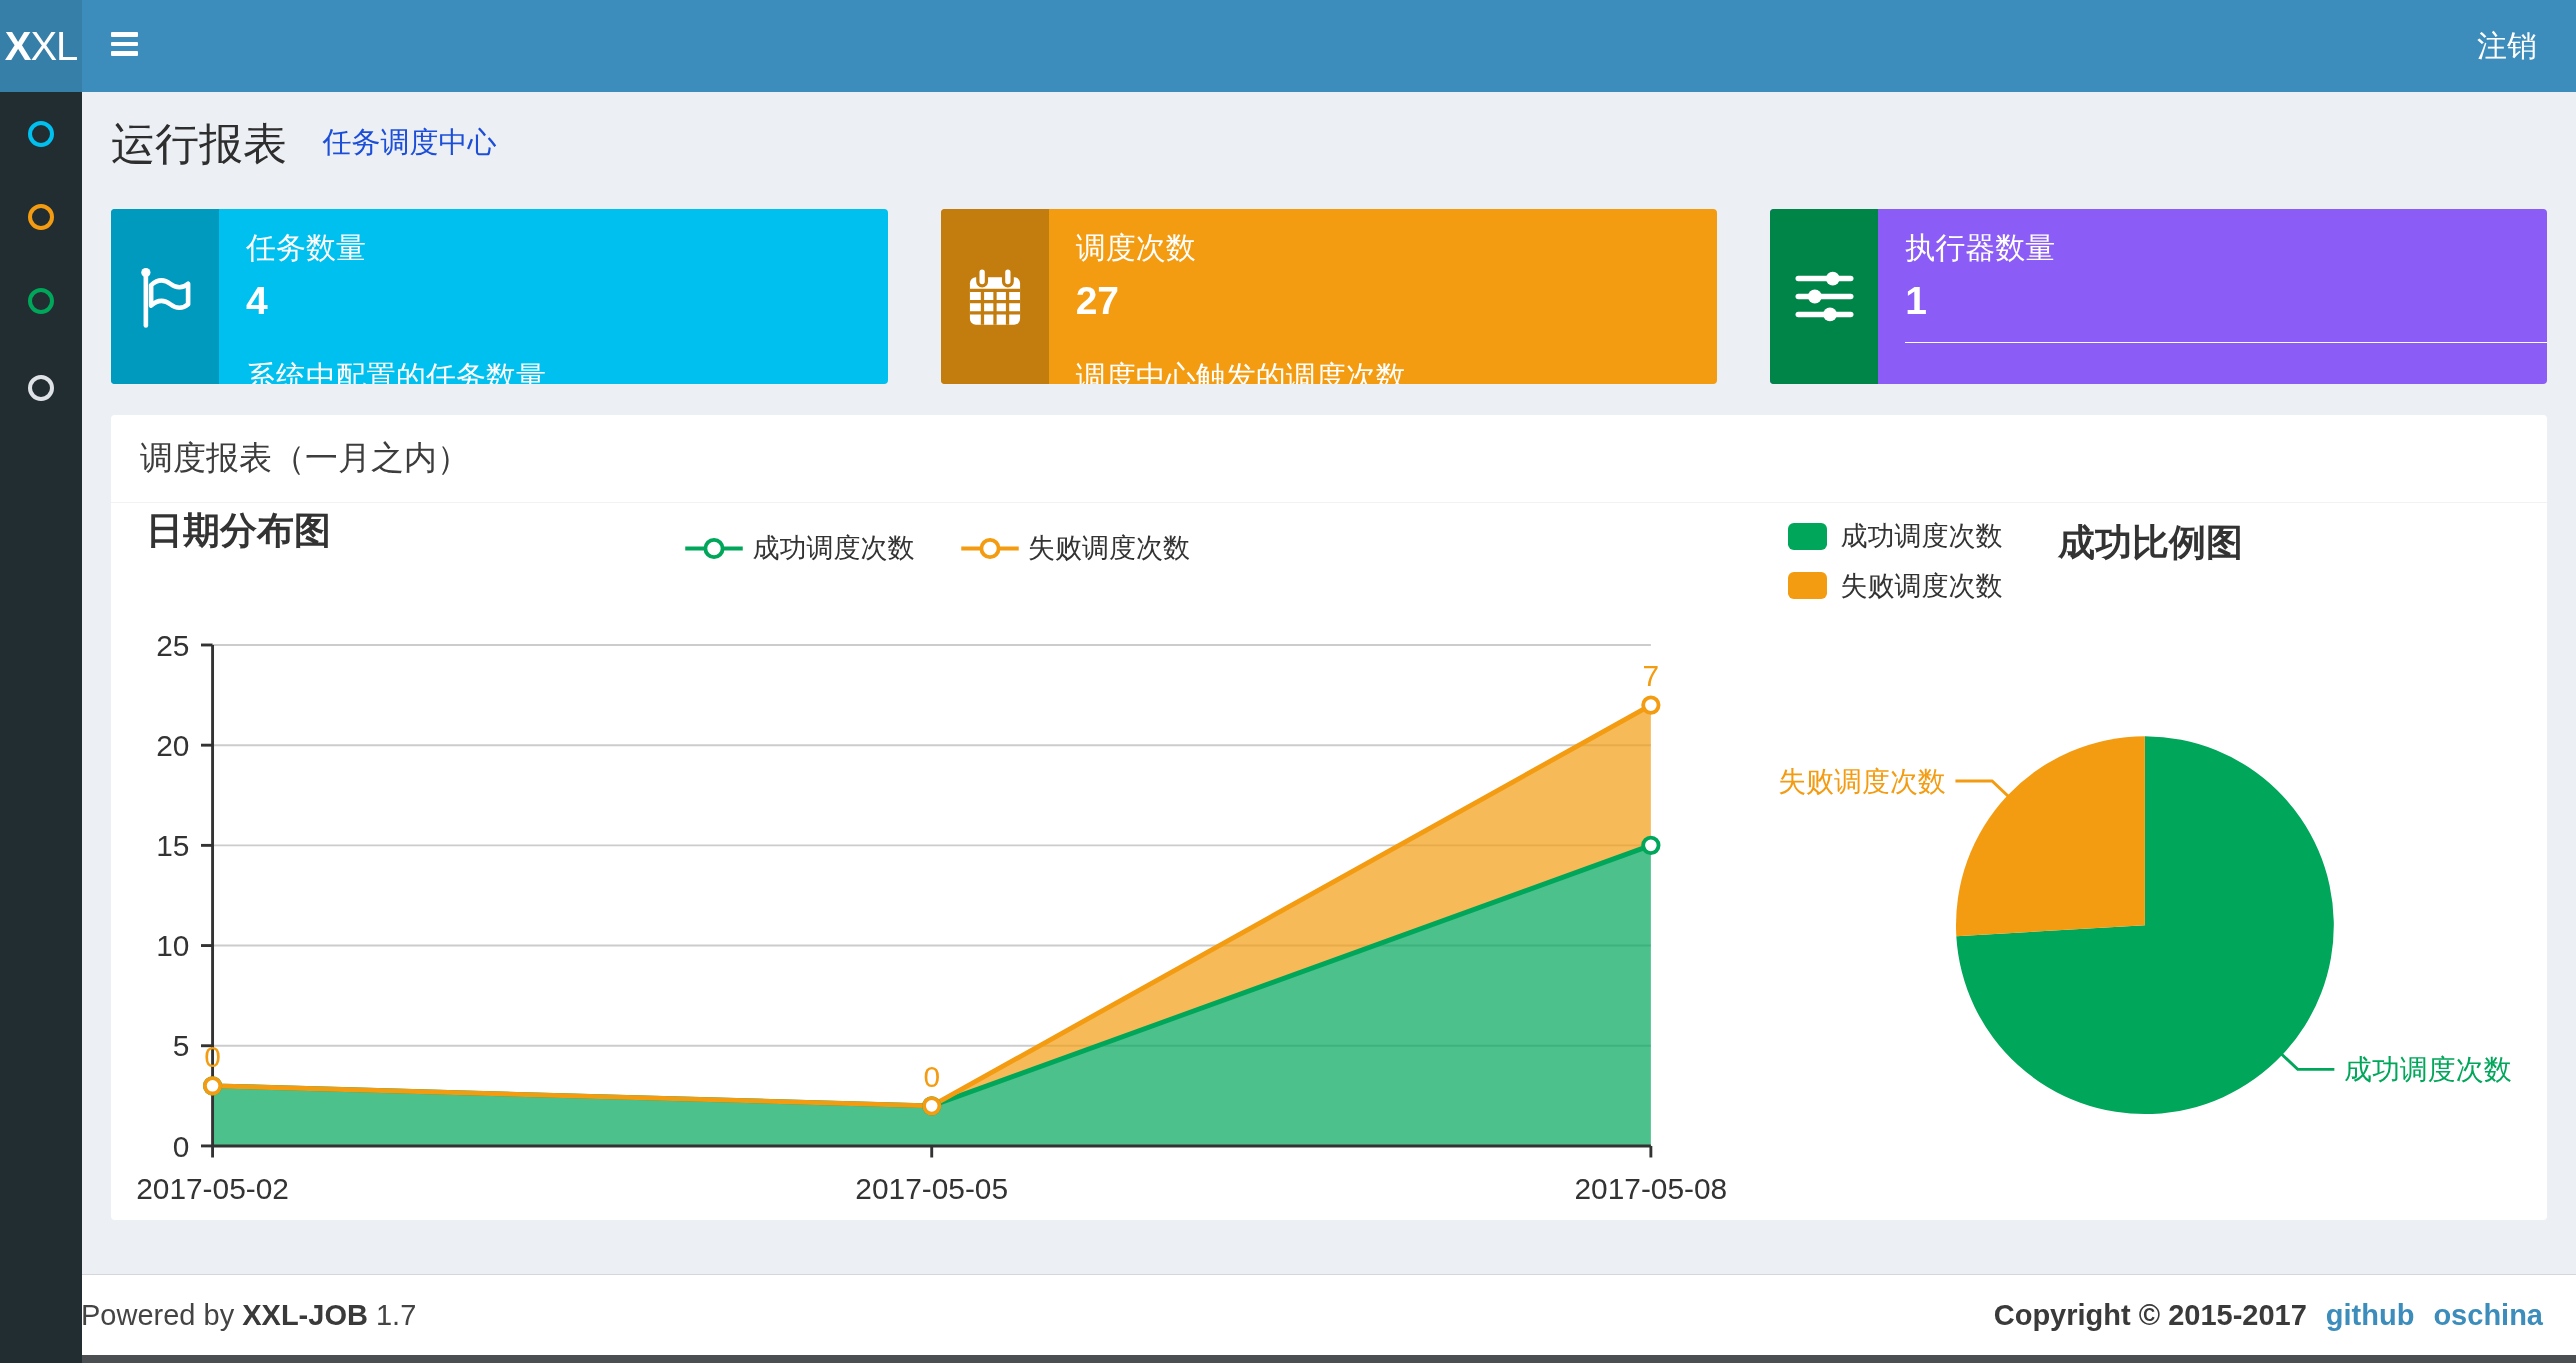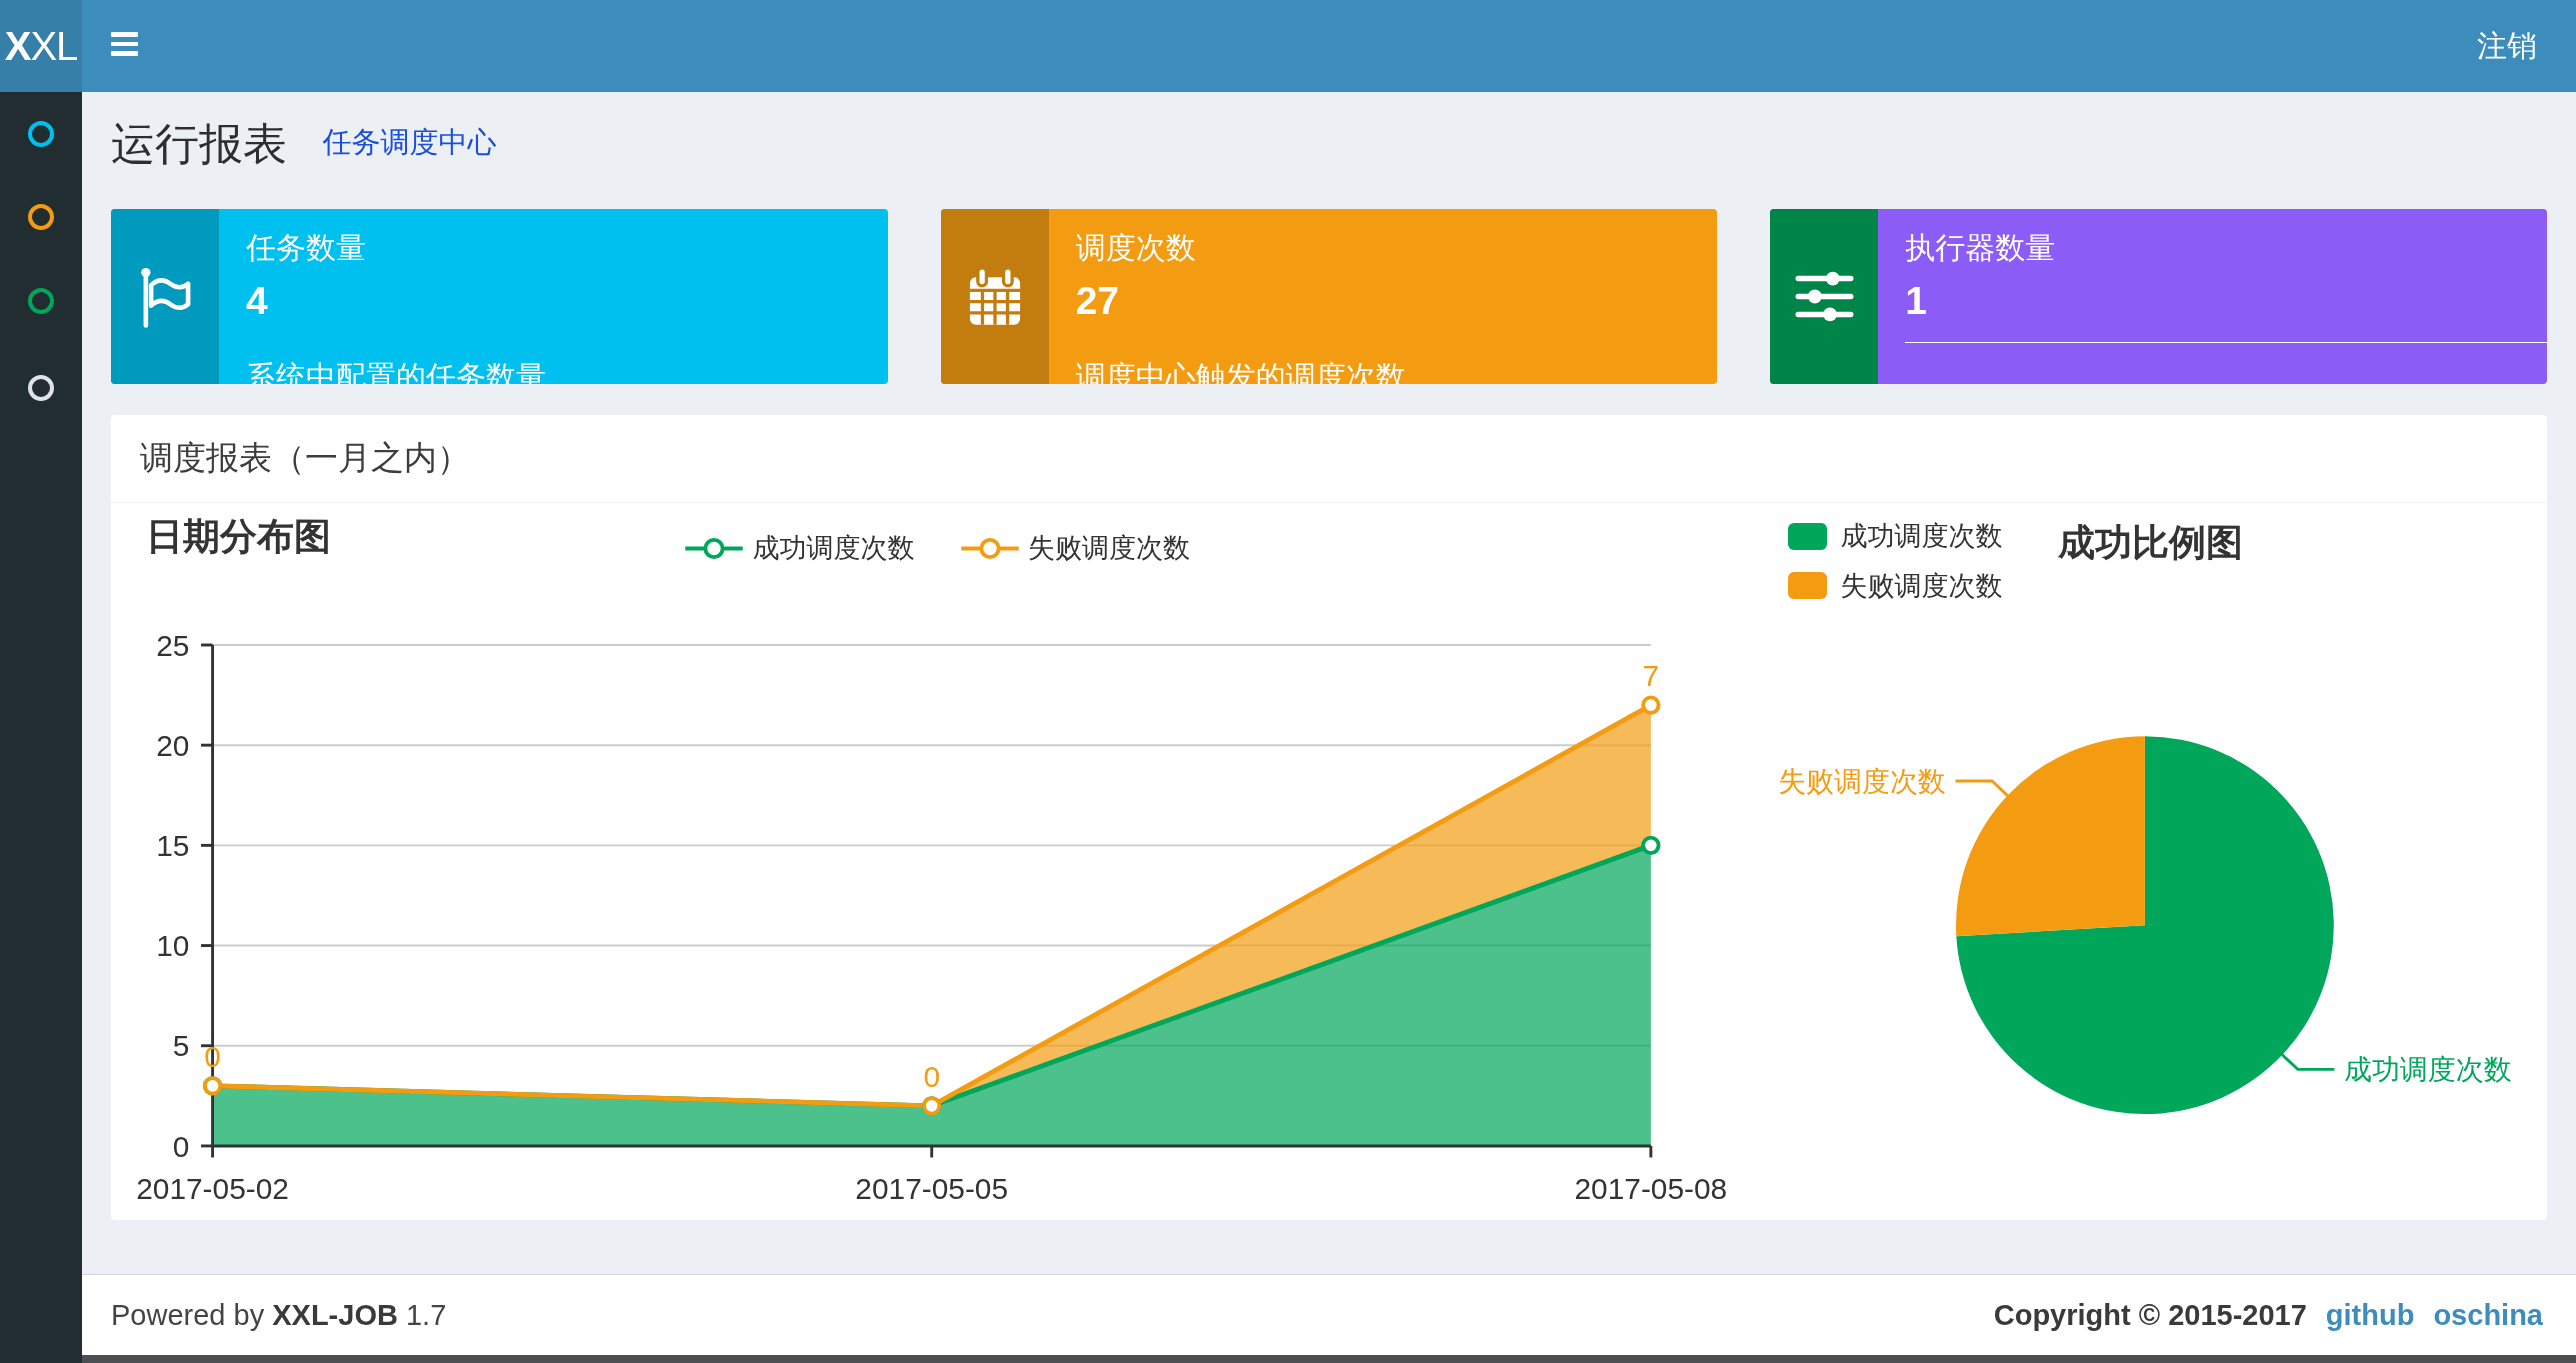--- a/index.html
+++ b/index.html
@@ -33,33 +33,33 @@
   .card-title { font-size:30px; }
   .card-value { font-size:39px; font-weight:bold; margin-top:9.6px; }
   .card-sep { height:1.9px; background:#fff; margin-top:19px; }
   .card-desc { font-size:30px; margin-top:15.4px; }
   
   .panel { margin:31px 29px 0; height:805px; background:#fff; border-radius:3.9px; position:relative; }
   .panel-header { padding:21px 29px; font-size:33px; color:#3d3d3d; border-bottom:1.9px solid #f2f2f2; }
   .panel-body { display:flex; height:720px; position:relative; }
   .chart-left { width:1653px; flex:0 0 1653px; position:relative; }
   .chart-left-head { position:relative; height:89px; }
-  .chart-title { position:absolute; left:35px; top:9px; font-size:37px; font-weight:bold; color:#333; }
+  .chart-title { position:absolute; left:35px; top:3px; font-size:37px; font-weight:bold; color:#333; }
   .line-legend { display:flex; justify-content:center; gap:46px; padding-top:27px; }
   .legend-item { display:flex; align-items:center; gap:9.6px; font-size:27px; color:#333; cursor:pointer; }
   .chart-right { flex:1; position:relative; }
   .pie-legend { position:absolute; left:24px; top:15.4px; display:flex; flex-direction:column; gap:13.5px; z-index:2; }
   .pie-legend .legend-item { gap:13.5px; }
   .pie-swatch { width:39px; height:27px; border-radius:5.8px; }
   .pie-title { position:absolute; left:294px; top:15.4px; font-size:37px; font-weight:bold; color:#333; }
   svg.chart { display:block; }
   
   .footer { position:absolute; left:0; right:0; bottom:7.7px; height:81px; background:#fff;
             border-top:1.9px solid #d2d6de; display:flex; align-items:center; justify-content:space-between;
-            padding:0 33px 0 111px; font-size:29px; color:#444; }
+            padding:0 33px 0 81px; font-size:29px; color:#444; }
   .footer b { color:#3a3a3a; }
   .footer-right { display:flex; gap:19px; align-items:center; font-weight:bold; }
   .footer-link { color:#3c8dbc; cursor:pointer; text-decoration:none; }
   .window-strip { position:absolute; left:0; right:0; bottom:0; height:7.7px; background:#4c4f52; }
 </style>
 </head>
 <body>
 
 <header class="navbar">
   <div class="logo">

